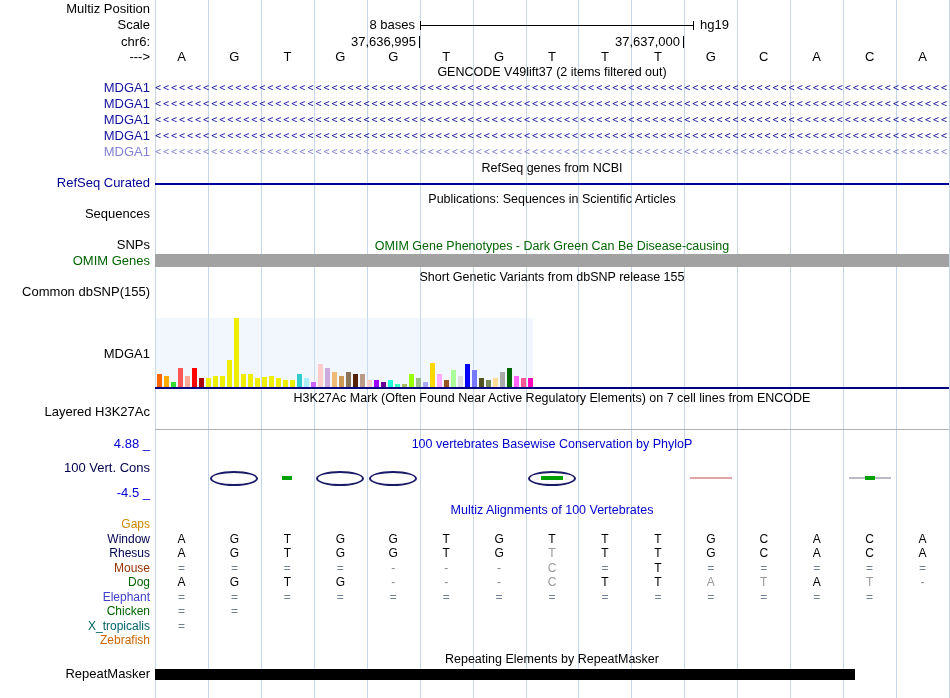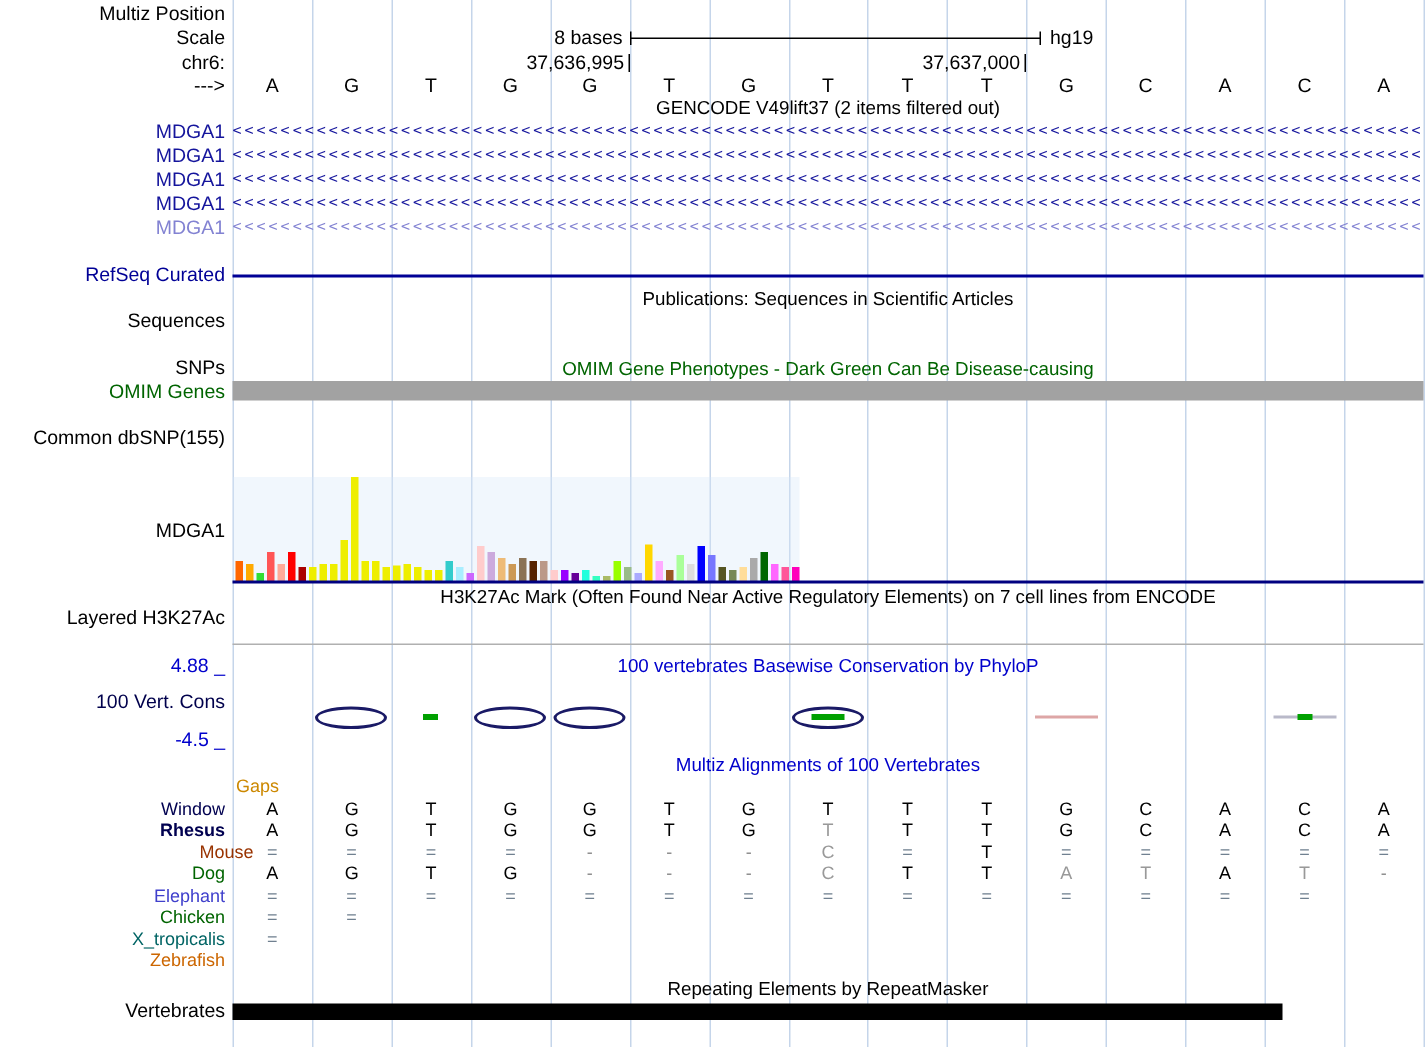--- a/index.html
+++ b/index.html
@@ -98,31 +98,33 @@
       <div class="lbl" style="top: 97px; color: rgb(20, 20, 156);">MDGA1</div>
       <div class="gene-row" style="top: 98px; color: rgb(20, 20, 156);">&lt;&lt;&lt;&lt;&lt;&lt;&lt;&lt;&lt;&lt;&lt;&lt;&lt;&lt;&lt;&lt;&lt;&lt;&lt;&lt;&lt;&lt;&lt;&lt;&lt;&lt;&lt;&lt;&lt;&lt;&lt;&lt;&lt;&lt;&lt;&lt;&lt;&lt;&lt;&lt;&lt;&lt;&lt;&lt;&lt;&lt;&lt;&lt;&lt;&lt;&lt;&lt;&lt;&lt;&lt;&lt;&lt;&lt;&lt;&lt;&lt;&lt;&lt;&lt;&lt;&lt;&lt;&lt;&lt;&lt;&lt;&lt;&lt;&lt;&lt;&lt;&lt;&lt;&lt;&lt;&lt;&lt;&lt;&lt;&lt;&lt;&lt;&lt;&lt;&lt;&lt;&lt;&lt;&lt;&lt;&lt;&lt;&lt;&lt;&lt;&lt;&lt;&lt;&lt;&lt;&lt;&lt;&lt;&lt;&lt;&lt;&lt;&lt;&lt;&lt;&lt;&lt;&lt;&lt;&lt;&lt;&lt;&lt;&lt;&lt;&lt;&lt;&lt;&lt;&lt;&lt;&lt;&lt;&lt;&lt;&lt;&lt;&lt;&lt;&lt;</div>
       <div class="lbl" style="top: 113px; color: rgb(20, 20, 156);">MDGA1</div>
       <div class="gene-row" style="top: 114px; color: rgb(20, 20, 156);">&lt;&lt;&lt;&lt;&lt;&lt;&lt;&lt;&lt;&lt;&lt;&lt;&lt;&lt;&lt;&lt;&lt;&lt;&lt;&lt;&lt;&lt;&lt;&lt;&lt;&lt;&lt;&lt;&lt;&lt;&lt;&lt;&lt;&lt;&lt;&lt;&lt;&lt;&lt;&lt;&lt;&lt;&lt;&lt;&lt;&lt;&lt;&lt;&lt;&lt;&lt;&lt;&lt;&lt;&lt;&lt;&lt;&lt;&lt;&lt;&lt;&lt;&lt;&lt;&lt;&lt;&lt;&lt;&lt;&lt;&lt;&lt;&lt;&lt;&lt;&lt;&lt;&lt;&lt;&lt;&lt;&lt;&lt;&lt;&lt;&lt;&lt;&lt;&lt;&lt;&lt;&lt;&lt;&lt;&lt;&lt;&lt;&lt;&lt;&lt;&lt;&lt;&lt;&lt;&lt;&lt;&lt;&lt;&lt;&lt;&lt;&lt;&lt;&lt;&lt;&lt;&lt;&lt;&lt;&lt;&lt;&lt;&lt;&lt;&lt;&lt;&lt;&lt;&lt;&lt;&lt;&lt;&lt;&lt;&lt;&lt;&lt;&lt;&lt;&lt;</div>
       <div class="lbl" style="top: 129px; color: rgb(20, 20, 156);">MDGA1</div>
       <div class="gene-row" style="top: 130px; color: rgb(20, 20, 156);">&lt;&lt;&lt;&lt;&lt;&lt;&lt;&lt;&lt;&lt;&lt;&lt;&lt;&lt;&lt;&lt;&lt;&lt;&lt;&lt;&lt;&lt;&lt;&lt;&lt;&lt;&lt;&lt;&lt;&lt;&lt;&lt;&lt;&lt;&lt;&lt;&lt;&lt;&lt;&lt;&lt;&lt;&lt;&lt;&lt;&lt;&lt;&lt;&lt;&lt;&lt;&lt;&lt;&lt;&lt;&lt;&lt;&lt;&lt;&lt;&lt;&lt;&lt;&lt;&lt;&lt;&lt;&lt;&lt;&lt;&lt;&lt;&lt;&lt;&lt;&lt;&lt;&lt;&lt;&lt;&lt;&lt;&lt;&lt;&lt;&lt;&lt;&lt;&lt;&lt;&lt;&lt;&lt;&lt;&lt;&lt;&lt;&lt;&lt;&lt;&lt;&lt;&lt;&lt;&lt;&lt;&lt;&lt;&lt;&lt;&lt;&lt;&lt;&lt;&lt;&lt;&lt;&lt;&lt;&lt;&lt;&lt;&lt;&lt;&lt;&lt;&lt;&lt;&lt;&lt;&lt;&lt;&lt;&lt;&lt;&lt;&lt;&lt;&lt;&lt;</div>
       <div class="lbl" style="top: 145px; color: rgb(130, 130, 210);">MDGA1</div>
       <div class="gene-row" style="top: 146px; color: rgb(130, 130, 210);">&lt;&lt;&lt;&lt;&lt;&lt;&lt;&lt;&lt;&lt;&lt;&lt;&lt;&lt;&lt;&lt;&lt;&lt;&lt;&lt;&lt;&lt;&lt;&lt;&lt;&lt;&lt;&lt;&lt;&lt;&lt;&lt;&lt;&lt;&lt;&lt;&lt;&lt;&lt;&lt;&lt;&lt;&lt;&lt;&lt;&lt;&lt;&lt;&lt;&lt;&lt;&lt;&lt;&lt;&lt;&lt;&lt;&lt;&lt;&lt;&lt;&lt;&lt;&lt;&lt;&lt;&lt;&lt;&lt;&lt;&lt;&lt;&lt;&lt;&lt;&lt;&lt;&lt;&lt;&lt;&lt;&lt;&lt;&lt;&lt;&lt;&lt;&lt;&lt;&lt;&lt;&lt;&lt;&lt;&lt;&lt;&lt;&lt;&lt;&lt;&lt;&lt;&lt;&lt;&lt;&lt;&lt;&lt;&lt;&lt;&lt;&lt;&lt;&lt;&lt;&lt;&lt;&lt;&lt;&lt;&lt;&lt;&lt;&lt;&lt;&lt;&lt;&lt;&lt;&lt;&lt;&lt;&lt;&lt;&lt;&lt;&lt;&lt;&lt;&lt;</div>
     </div>
 
+  <div class="ctitle" style="top:161px">RefSeq genes from NCBI</div>
   <div class="lbl" style="top:176px;color:#000096">RefSeq Curated</div>
   <div class="refseq-line"></div>
 
   <div class="ctitle" style="top:192px">Publications: Sequences in Scientific Articles</div>
   <div class="lbl" style="top:207px">Sequences</div>
   <div class="lbl" style="top:238px">SNPs</div>
 
   <div class="ctitle green" style="top:239px">OMIM Gene Phenotypes - Dark Green Can Be Disease-causing</div>
   <div class="lbl green" style="top:254px">OMIM Genes</div>
   <div class="omim-bar"></div>
 
+  <div class="ctitle" style="top:270px">Short Genetic Variants from dbSNP release 155</div>
   <div class="lbl" style="top:285px">Common dbSNP(155)</div>
 
   <div class="gtex-panel"></div>
   <div class="lbl" style="top:347px">MDGA1</div>
   <div>
       <div class="gtex-bar" style="left: 157px; top: 374px; height: 14px; background: rgb(255, 102, 0);"></div>
       <div class="gtex-bar" style="left: 164px; top: 376px; height: 12px; background: rgb(255, 170, 0);"></div>
       <div class="gtex-bar" style="left: 171px; top: 382px; height: 6px; background: rgb(51, 221, 51);"></div>
       <div class="gtex-bar" style="left: 178px; top: 368px; height: 20px; background: rgb(255, 85, 85);"></div>
       <div class="gtex-bar" style="left: 185px; top: 376px; height: 12px; background: rgb(255, 170, 153);"></div>
@@ -193,54 +195,54 @@
       <div class="lens" style="left: 369.2px;"></div>
       <div class="lens" style="left: 528px;"></div>
       <div class="greenbar" style="left: 541px; width: 22px;"></div>
       <div class="thinline pink" style="left: 689.8px;"></div>
       <div class="thinline" style="left: 848.6px;"></div>
       <div class="greenbar" style="left: 864.6px;"></div>
     </div>
 
   <div class="ctitle blue" style="top:503px">Multiz Alignments of 100 Vertebrates</div>
   <div>
-      <div class="lbl sm" style="top: 518px; color: rgb(204, 136, 0); margin-left: 36px;">Gaps</div>
+      <div class="lbl sm" style="top: 518px; color: rgb(204, 136, 0);">Gaps</div>
       <div class="lbl sm" style="top: 532.5px; color: rgb(0, 0, 80);">Window</div>
       <div class="cell" style="left: 155px; top: 532.5px; color: rgb(0, 0, 0);">A</div>
       <div class="cell" style="left: 207.933px; top: 532.5px; color: rgb(0, 0, 0);">G</div>
       <div class="cell" style="left: 260.867px; top: 532.5px; color: rgb(0, 0, 0);">T</div>
       <div class="cell" style="left: 313.8px; top: 532.5px; color: rgb(0, 0, 0);">G</div>
       <div class="cell" style="left: 366.733px; top: 532.5px; color: rgb(0, 0, 0);">G</div>
       <div class="cell" style="left: 419.667px; top: 532.5px; color: rgb(0, 0, 0);">T</div>
       <div class="cell" style="left: 472.6px; top: 532.5px; color: rgb(0, 0, 0);">G</div>
       <div class="cell" style="left: 525.533px; top: 532.5px; color: rgb(0, 0, 0);">T</div>
       <div class="cell" style="left: 578.467px; top: 532.5px; color: rgb(0, 0, 0);">T</div>
       <div class="cell" style="left: 631.4px; top: 532.5px; color: rgb(0, 0, 0);">T</div>
       <div class="cell" style="left: 684.333px; top: 532.5px; color: rgb(0, 0, 0);">G</div>
       <div class="cell" style="left: 737.267px; top: 532.5px; color: rgb(0, 0, 0);">C</div>
       <div class="cell" style="left: 790.2px; top: 532.5px; color: rgb(0, 0, 0);">A</div>
       <div class="cell" style="left: 843.133px; top: 532.5px; color: rgb(0, 0, 0);">C</div>
       <div class="cell" style="left: 896.067px; top: 532.5px; color: rgb(0, 0, 0);">A</div>
-      <div class="lbl sm" style="top: 547px; color: rgb(0, 0, 80); font-weight: bold;">Rhesus</div>
+      <div class="lbl sm" style="top: 547px; color: rgb(0, 0, 80);">Rhesus</div>
       <div class="cell" style="left: 155px; top: 547px; color: rgb(0, 0, 0);">A</div>
       <div class="cell" style="left: 207.933px; top: 547px; color: rgb(0, 0, 0);">G</div>
       <div class="cell" style="left: 260.867px; top: 547px; color: rgb(0, 0, 0);">T</div>
       <div class="cell" style="left: 313.8px; top: 547px; color: rgb(0, 0, 0);">G</div>
       <div class="cell" style="left: 366.733px; top: 547px; color: rgb(0, 0, 0);">G</div>
       <div class="cell" style="left: 419.667px; top: 547px; color: rgb(0, 0, 0);">T</div>
       <div class="cell" style="left: 472.6px; top: 547px; color: rgb(0, 0, 0);">G</div>
       <div class="cell" style="left: 525.533px; top: 547px; color: rgb(153, 153, 153);">T</div>
       <div class="cell" style="left: 578.467px; top: 547px; color: rgb(0, 0, 0);">T</div>
       <div class="cell" style="left: 631.4px; top: 547px; color: rgb(0, 0, 0);">T</div>
       <div class="cell" style="left: 684.333px; top: 547px; color: rgb(0, 0, 0);">G</div>
       <div class="cell" style="left: 737.267px; top: 547px; color: rgb(0, 0, 0);">C</div>
       <div class="cell" style="left: 790.2px; top: 547px; color: rgb(0, 0, 0);">A</div>
       <div class="cell" style="left: 843.133px; top: 547px; color: rgb(0, 0, 0);">C</div>
       <div class="cell" style="left: 896.067px; top: 547px; color: rgb(0, 0, 0);">A</div>
-      <div class="lbl sm" style="top: 561.5px; color: rgb(153, 51, 0); margin-left: 19px;">Mouse</div>
+      <div class="lbl sm" style="top: 561.5px; color: rgb(153, 51, 0);">Mouse</div>
       <div class="cell" style="left: 155px; top: 561.5px; color: rgb(112, 128, 144);">=</div>
       <div class="cell" style="left: 207.933px; top: 561.5px; color: rgb(112, 128, 144);">=</div>
       <div class="cell" style="left: 260.867px; top: 561.5px; color: rgb(112, 128, 144);">=</div>
       <div class="cell" style="left: 313.8px; top: 561.5px; color: rgb(112, 128, 144);">=</div>
       <div class="cell" style="left: 366.733px; top: 561.5px; color: rgb(136, 136, 136);">-</div>
       <div class="cell" style="left: 419.667px; top: 561.5px; color: rgb(136, 136, 136);">-</div>
       <div class="cell" style="left: 472.6px; top: 561.5px; color: rgb(136, 136, 136);">-</div>
       <div class="cell" style="left: 525.533px; top: 561.5px; color: rgb(153, 153, 153);">C</div>
       <div class="cell" style="left: 578.467px; top: 561.5px; color: rgb(112, 128, 144);">=</div>
       <div class="cell" style="left: 631.4px; top: 561.5px; color: rgb(0, 0, 0);">T</div>
@@ -282,16 +284,16 @@
       <div class="cell" style="left: 843.133px; top: 590.5px; color: rgb(112, 128, 144);">=</div>
       <div class="lbl sm" style="top: 605px; color: rgb(0, 100, 0);">Chicken</div>
       <div class="cell" style="left: 155px; top: 605px; color: rgb(112, 128, 144);">=</div>
       <div class="cell" style="left: 207.933px; top: 605px; color: rgb(112, 128, 144);">=</div>
       <div class="lbl sm" style="top: 619.5px; color: rgb(0, 100, 100);">X_tropicalis</div>
       <div class="cell" style="left: 155px; top: 619.5px; color: rgb(112, 128, 144);">=</div>
       <div class="lbl sm" style="top: 634px; color: rgb(204, 102, 0);">Zebrafish</div>
     </div>
 
   <div class="ctitle" style="top:652px">Repeating Elements by RepeatMasker</div>
-  <div class="lbl" style="top:667px">Vertebrates</div>
+  <div class="lbl" style="top:667px">RepeatMasker</div>
   <div class="repeat-bar"></div>
 
 </div>
 
 </body></html>

